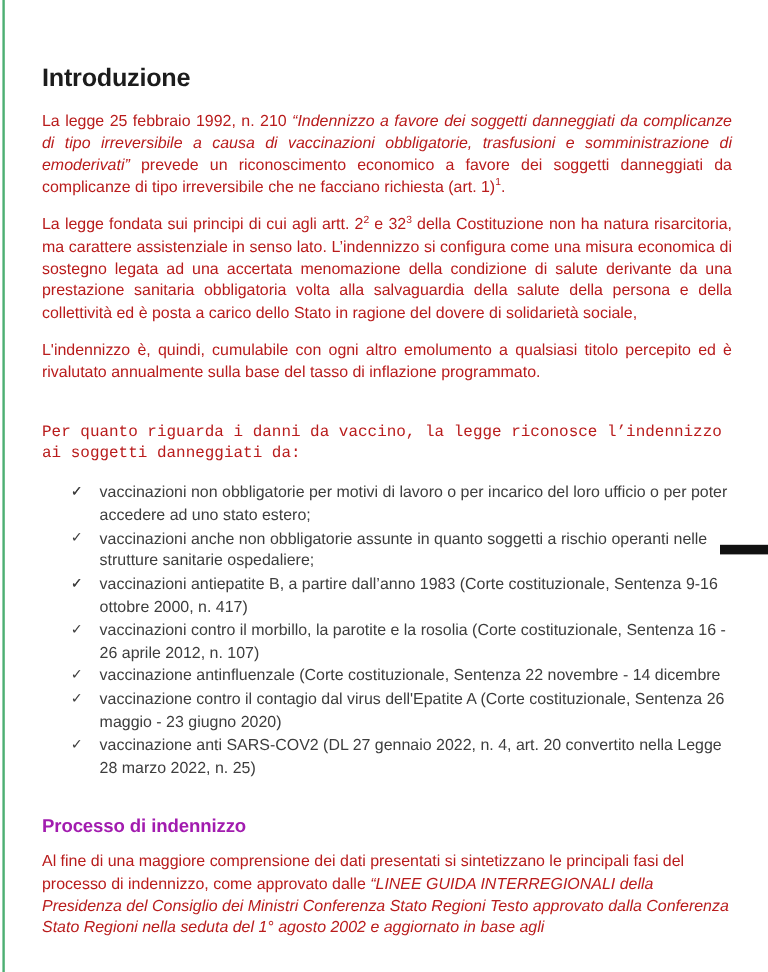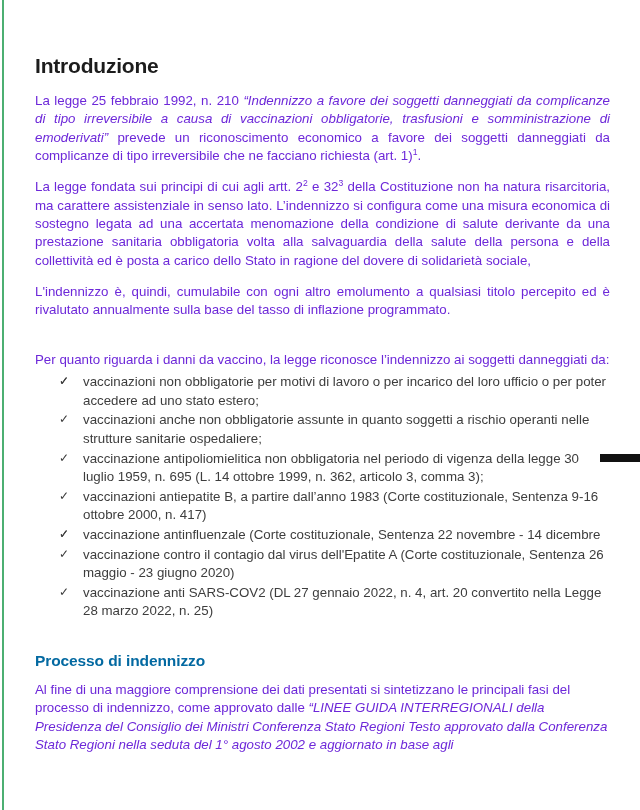--- a/index.html
+++ b/index.html
@@ -50,34 +50,35 @@
   h1.doc-heading {
     font-size: 21px;
     font-weight: bold;
     color: #1c1c1c;
     margin: 14px 0 14px 0;
     letter-spacing: -0.2px;
   }
   h2.doc-heading {
     font-size: 15.5px;
     font-weight: bold;
-    color: #0369a1;
+    color: #a21caf;
     margin: 0 0 11px 0;
     letter-spacing: -0.1px;
   }
 
   p.body-par {
     font-size: 13.3px;
     line-height: 1.38;
     text-align: justify;
     margin: 0 0 13px 0;
-    color: #6d28d9;
+    color: #b91c1c;
   }
   p.body-par.tight {
-    margin-bottom: 4px;
+    margin-bottom: 14px;
+    font-family: Liberation Mono, monospace;
   }
   p.body-par.nojust {
     text-align: left;
   }
 
   .it { font-style: italic; }
 
   sup {
     font-size: 8.6px;
     vertical-align: super;
@@ -138,28 +139,28 @@
     <li>
       <span class="check-mark">✓</span>
       <span>vaccinazioni non obbligatorie per motivi di lavoro o per incarico del loro ufficio o per poter accedere ad uno stato estero;</span>
     </li>
     <li>
       <span class="check-mark">✓</span>
       <span>vaccinazioni anche non obbligatorie assunte in quanto soggetti a rischio operanti nelle strutture sanitarie ospedaliere;</span>
     </li>
     <li>
       <span class="check-mark">✓</span>
-      <span>vaccinazione antipoliomielitica non obbligatoria nel periodo di vigenza della legge 30 luglio 1959, n. 695 (L. 14 ottobre 1999, n. 362, articolo 3, comma 3);</span>
     </li>
     <li>
       <span class="check-mark">✓</span>
       <span>vaccinazioni antiepatite B, a partire dall’anno 1983 (Corte costituzionale, Sentenza 9-16 ottobre 2000, n. 417)</span>
     </li>
     <li>
       <span class="check-mark">✓</span>
+      <span>vaccinazioni contro il morbillo, la parotite e la rosolia (Corte costituzionale, Sentenza 16 - 26 aprile 2012, n. 107)</span>
     </li>
     <li>
       <span class="check-mark">✓</span>
       <span>vaccinazione antinfluenzale (Corte costituzionale, Sentenza 22 novembre - 14 dicembre</span>
     </li>
     <li>
       <span class="check-mark">✓</span>
       <span>vaccinazione contro il contagio dal virus dell'Epatite A (Corte costituzionale, Sentenza 26 maggio - 23 giugno 2020)</span>
     </li>
     <li>

